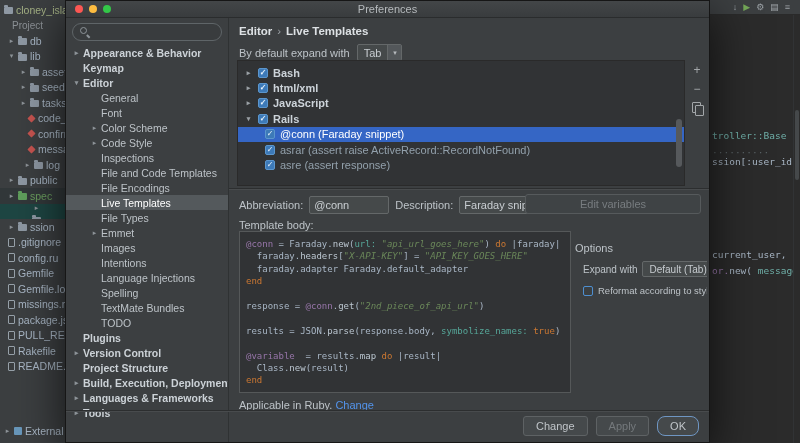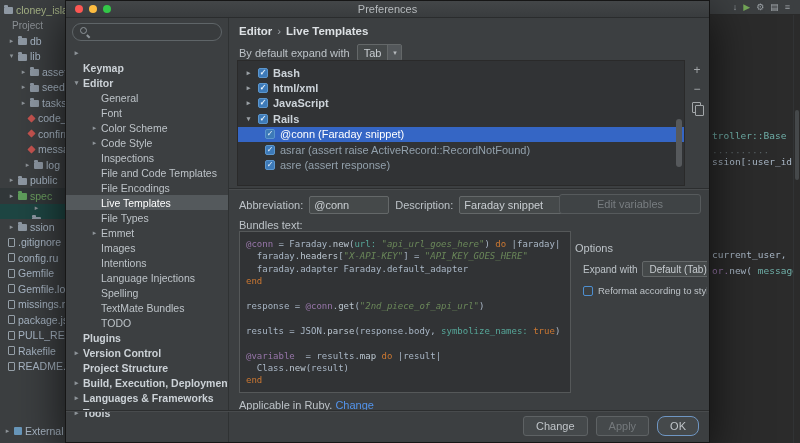--- a/index.html
+++ b/index.html
@@ -73,21 +73,21 @@
   .lt-btn{cursor:default;}
   .ic-copy{position:relative;width:10px;height:12px;}
   .ic-copy::before,.ic-copy::after{content:"";position:absolute;width:7px;height:9px;border:1px solid #a3a7aa;background:#3c3f41;border-radius:1px;}
   .ic-copy::before{left:0;top:0;}
   .ic-copy::after{left:2.5px;top:2.5px;}
 
   .form-divider{position:absolute;left:0;right:0;top:170px;height:1px;background:#2c2e2f;box-shadow:0 1px 0 #484b4d;}
   .abbr-row{position:absolute;left:10px;top:177px;height:19px;display:flex;align-items:center;gap:6px;font-size:11px;color:#bdc3c8;}
   .tf{height:18px;background:#45494a;border:1px solid #646869;border-radius:2px;color:#c9ced2;font-size:11px;padding:0 4px;font-family:"Liberation Sans",sans-serif;}
   .tf-abbr{width:80px;} .tf-desc{width:110px;}
-  .edit-vars{position:absolute;right:8px;top:176px;width:142px;height:20px;background:#3f4345;border:1px solid #565a5c;border-radius:3px;color:#787d80;font-size:11px;text-align:center;line-height:18px;}
+  .edit-vars{position:absolute;right:8px;top:176px;width:176px;height:20px;background:#3f4345;border:1px solid #565a5c;border-radius:3px;color:#787d80;font-size:11px;text-align:center;line-height:18px;}
   .tpl-label{position:absolute;left:10px;top:201px;font-size:11px;color:#bdc3c8;}
   .code-panel{position:absolute;left:10px;top:213px;width:332px;height:162px;background:#313335;border:1px solid #555859;padding:6px 6px;font-family:"DejaVu Sans Mono",monospace;font-size:9px;line-height:12.4px;overflow:hidden;}
   .code-line{white-space:pre;}
   .tk-iv{color:#9876aa;} .tk-pl{color:#a9b7c6;} .tk-fn{color:#bcc7d1;} .tk-sy{color:#56a799;} .tk-st{color:#6a8759;font-style:italic;} .tk-kw{color:#cc7832;}
 
   .options-title{position:absolute;left:346px;top:224px;font-size:11px;color:#bdc3c8;}
   .expandwith-row{position:absolute;left:354px;right:2px;top:243px;display:flex;gap:5px;align-items:center;font-size:10px;color:#bdc3c8;white-space:nowrap;overflow:hidden;}
   .combo.small{height:16px;font-size:10px;}
   .reformat-row{position:absolute;left:354px;right:2px;top:267px;display:flex;gap:5px;align-items:center;font-size:9.5px;color:#bdc3c8;white-space:nowrap;overflow:hidden;}
   .cb-empty{width:10px;height:10px;border:1px solid #4e8fd0;border-radius:2px;background:#3b3f41;flex:none;}
@@ -250,20 +250,21 @@
     </div>
 
     <div class="sidebar">
       <div class="searchbox">
         <span class="mag"></span>
         <input class="search-input" style="">
       </div>
       <div>
           <div class="st-row bold" style="padding-left: 6px;">
             <span class="st-arrow">▸</span>
+            <span>Appearance &amp; Behavior</span>
           </div>
           <div class="st-row bold" style="padding-left: 6px;">
             <span class="st-arrow"></span>
             <span>Keymap</span>
           </div>
           <div class="st-row bold" style="padding-left: 6px;">
             <span class="st-arrow">▾</span>
             <span>Editor</span>
           </div>
           <div class="st-row" style="padding-left: 24px;">
@@ -415,21 +416,21 @@
       <div class="form-divider"></div>
 
       <div class="abbr-row">
         <span>Abbreviation:</span>
         <input class="tf tf-abbr" value="@conn" style="">
         <span>Description:</span>
         <input class="tf tf-desc" value="Faraday snippet" style="">
       </div>
       <div class="edit-vars">Edit variables</div>
 
-      <div class="tpl-label">Bundles text:</div>
+      <div class="tpl-label">Template body:</div>
       <div class="code-panel">
           <div class="code-line"><span class="tk-iv">@conn</span><span class="tk-pl"> = </span><span class="tk-pl">Faraday.</span><span class="tk-fn">new</span><span class="tk-pl">(</span><span class="tk-sy">url: </span><span class="tk-st">"api_url_goes_here"</span><span class="tk-pl">) </span><span class="tk-kw">do</span><span class="tk-pl"> |faraday|</span></div>
           <div class="code-line"><span class="tk-pl">  faraday.</span><span class="tk-fn">headers</span><span class="tk-pl">[</span><span class="tk-st">"X-API-KEY"</span><span class="tk-pl">] = </span><span class="tk-st">"API_KEY_GOES_HERE"</span></div>
           <div class="code-line"><span class="tk-pl">  faraday.adapter Faraday.default_adapter</span></div>
           <div class="code-line"><span class="tk-kw">end</span></div>
           <div class="code-line">&nbsp;</div>
           <div class="code-line"><span class="tk-pl">response = </span><span class="tk-iv">@conn</span><span class="tk-pl">.</span><span class="tk-fn">get</span><span class="tk-pl">(</span><span class="tk-st">"2nd_piece_of_api_url"</span><span class="tk-pl">)</span></div>
           <div class="code-line">&nbsp;</div>
           <div class="code-line"><span class="tk-pl">results = JSON.</span><span class="tk-fn">parse</span><span class="tk-pl">(response.body, </span><span class="tk-sy">symbolize_names: </span><span class="tk-kw">true</span><span class="tk-pl">)</span></div>
           <div class="code-line">&nbsp;</div>

